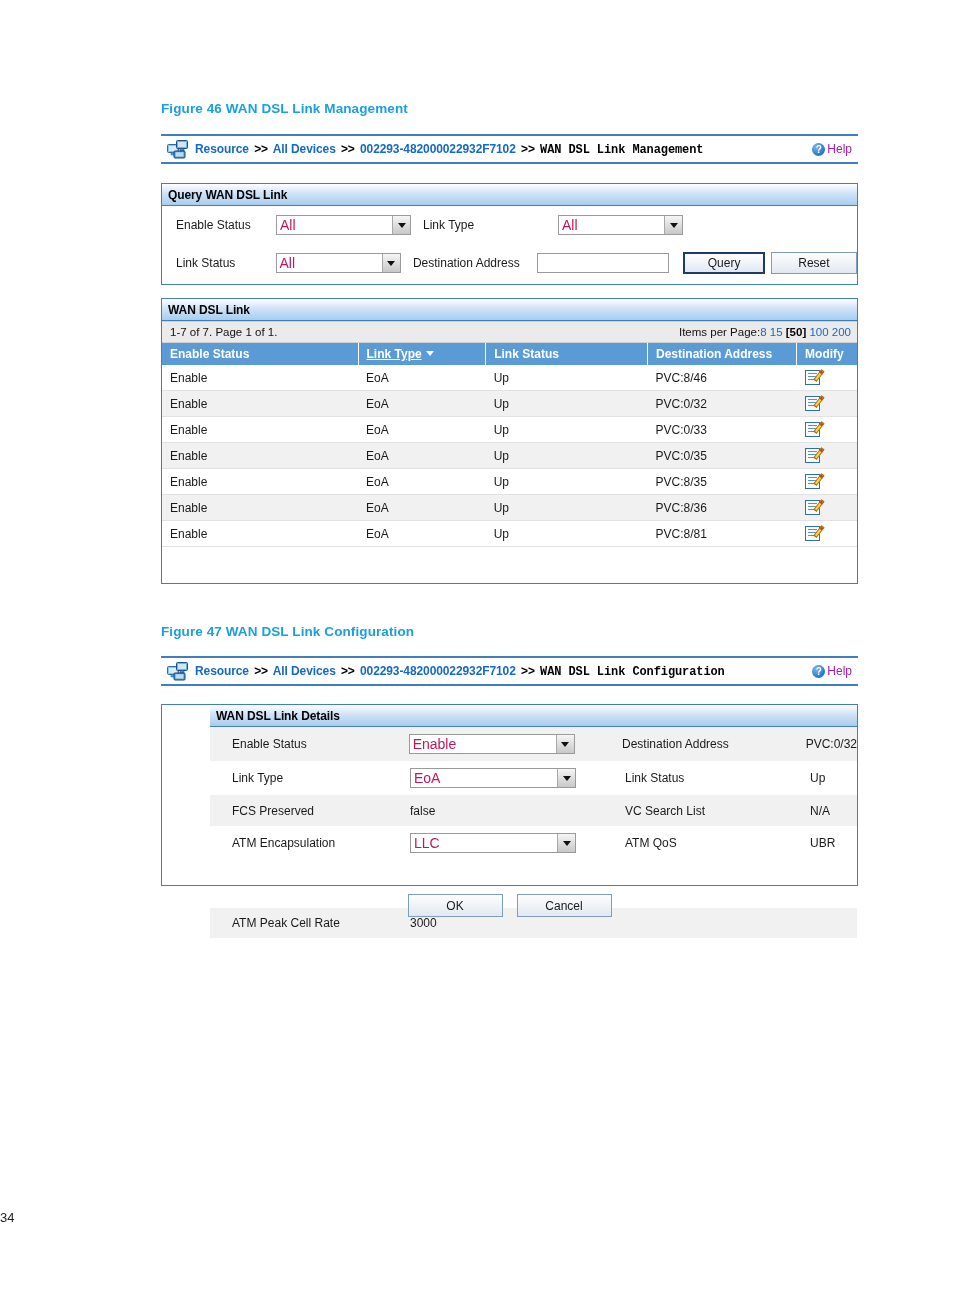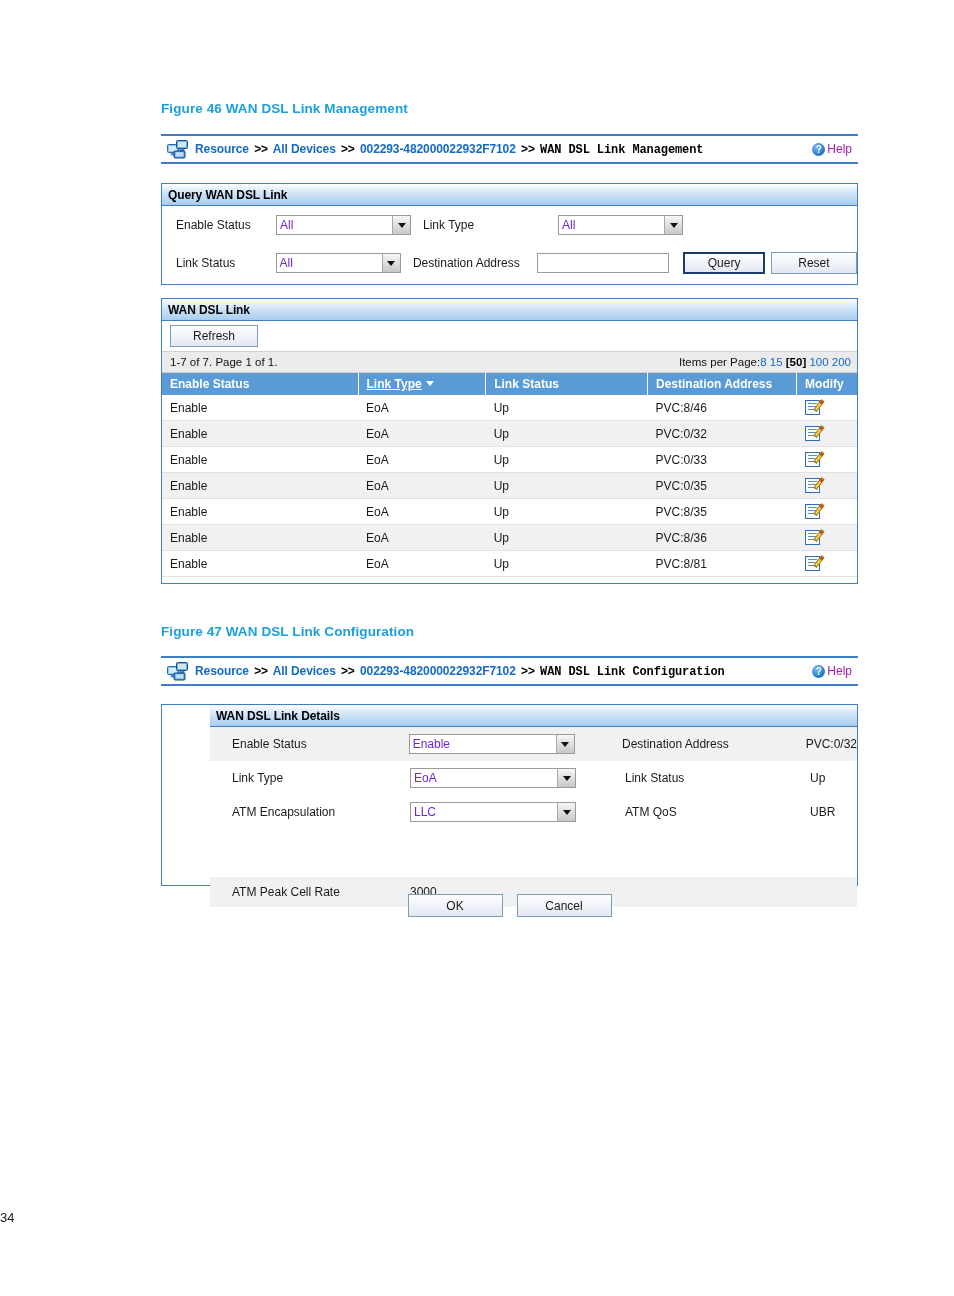--- a/index.html
+++ b/index.html
@@ -120,24 +120,24 @@
   .sel-wrap {
     display: inline-flex;
     align-items: stretch;
     height: 20px;
     border: 1px solid #9a9a9a;
     background: #fff;
     box-sizing: border-box;
   }
   .sel-val {
     flex: 1 1 auto;
-    font-size: 12px;
+    font-size: 14px;
     line-height: 18px;
     padding-left: 3px;
-    color: #6d28d9;
+    color: #be185d;
     overflow: hidden;
     white-space: nowrap;
   }
   .sel-btn {
     width: 17px;
     flex: none;
     background: linear-gradient(to bottom, #f6f6f6 0%, #dcdcdc 55%, #c8c8c8 100%);
     border-left: 1px solid #a8a8a8;
     position: relative;
   }
@@ -368,23 +368,20 @@
         <span class="btn primary" style="width:85px; margin-left:14px;">Query</span>
         <span class="btn" style="width:90px; margin-left:6px;">Reset</span>
       </div>
 
     </div>
   </div>
 
   <div class="panel" style="left:161px; top:298px; width:697px; height:286px;">
     <div class="panel-head">WAN DSL Link</div>
 
-    <div class="toolbar-row">
-      <span class="btn" style="width:88px;">Refresh</span>
-    </div>
 
     <div class="pager-row">
       <span>1-7 of 7. Page 1 of 1.</span>
       <span class="pager-right"><span>Items per Page:</span><span class="ipp-link">8</span><span> </span><span class="ipp-link">15</span><span> </span><span class="ipp-cur">[<span>50</span>]</span><span> </span><span class="ipp-link">100</span><span> </span><span class="ipp-link">200</span></span>
     </div>
 
     <table class="grid">
       <thead>
         <tr>
           <th style="width:205px;">Enable Status</th>
@@ -498,20 +495,26 @@
       <span class="det-field">
         <span class="sel-wrap" style="width:166px;">
           <span class="sel-val">EoA</span>
           <span class="sel-btn"></span>
         </span>
       </span>
       <span class="det-label2">Link Status</span>
       <span class="det-val2">Up</span>
     </div>
 
+    <div class="det-row shade" style="height:31px;">
+      <span class="det-label">FCS Preserved</span>
+      <span class="det-field">false</span>
+      <span class="det-label2">VC Search List</span>
+      <span class="det-val2">N/A</span>
+    </div>
 
     <div class="det-row plain">
       <span class="det-label">ATM Encapsulation</span>
       <span class="det-field">
         <span class="sel-wrap" style="width:166px;">
           <span class="sel-val">LLC</span>
           <span class="sel-btn"></span>
         </span>
       </span>
       <span class="det-label2">ATM QoS</span>

